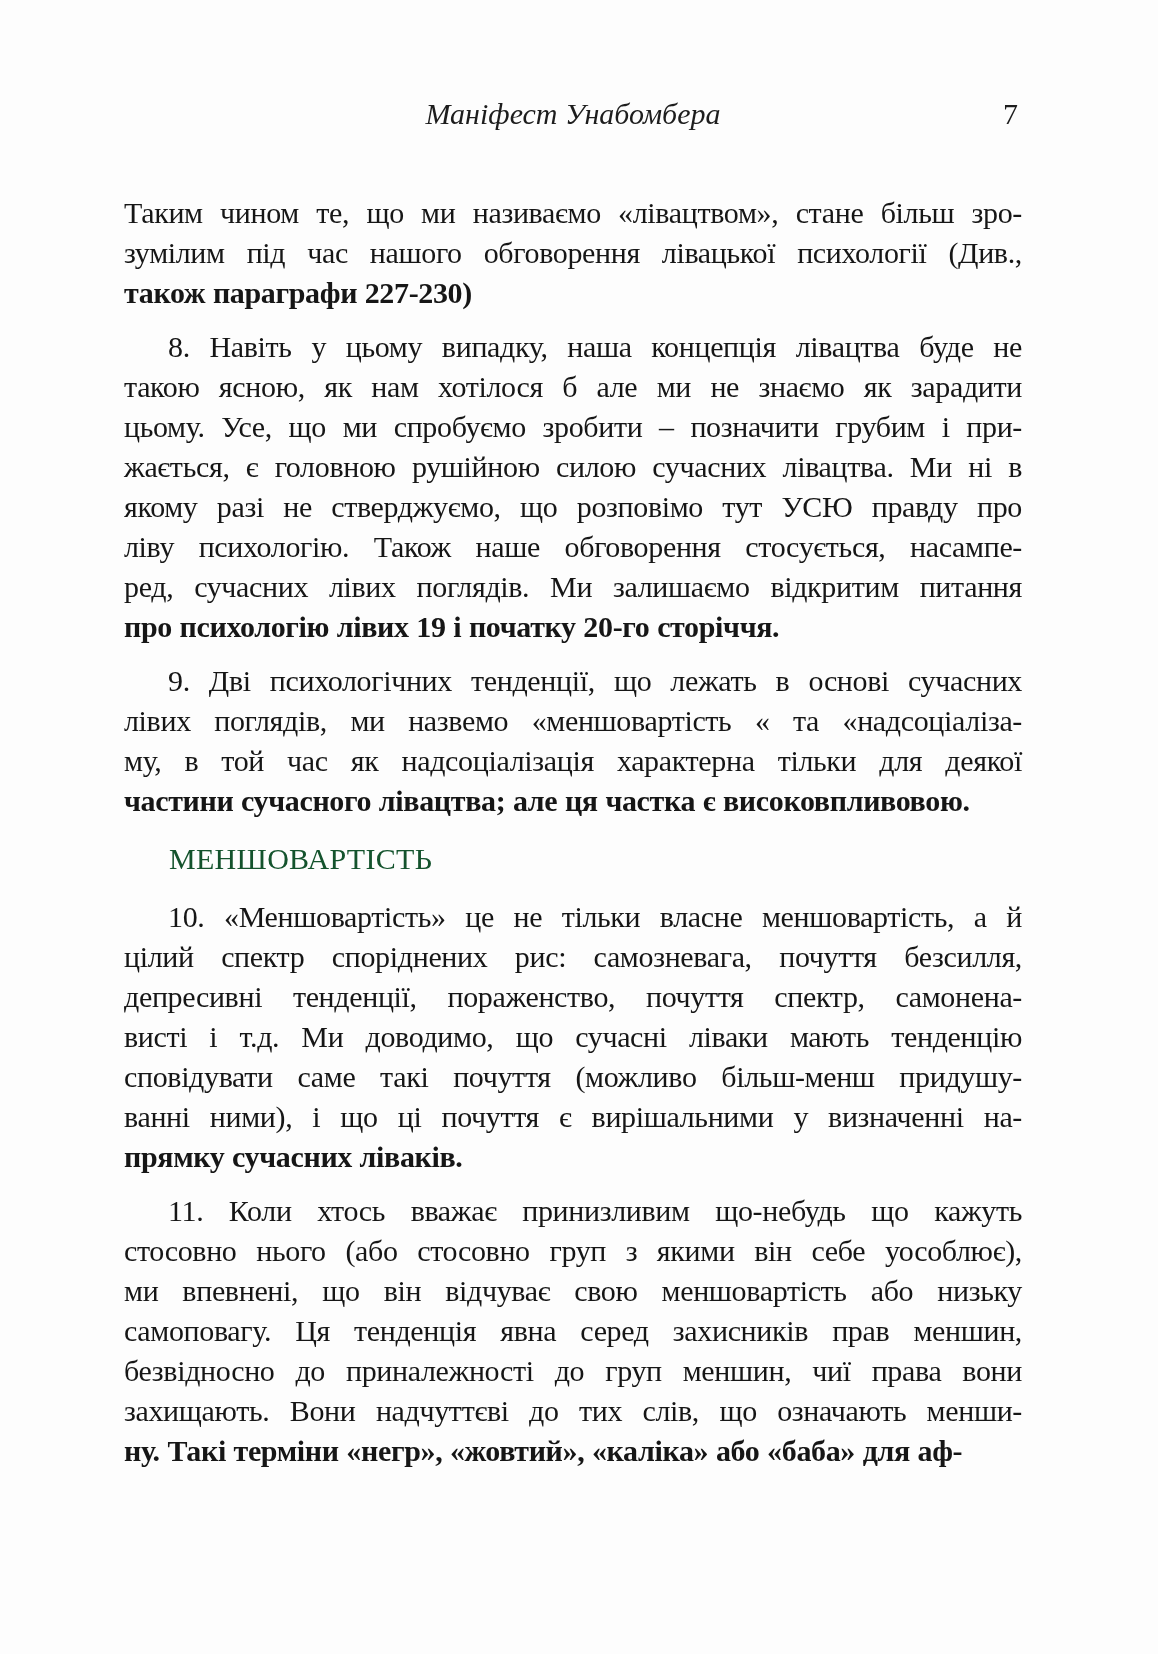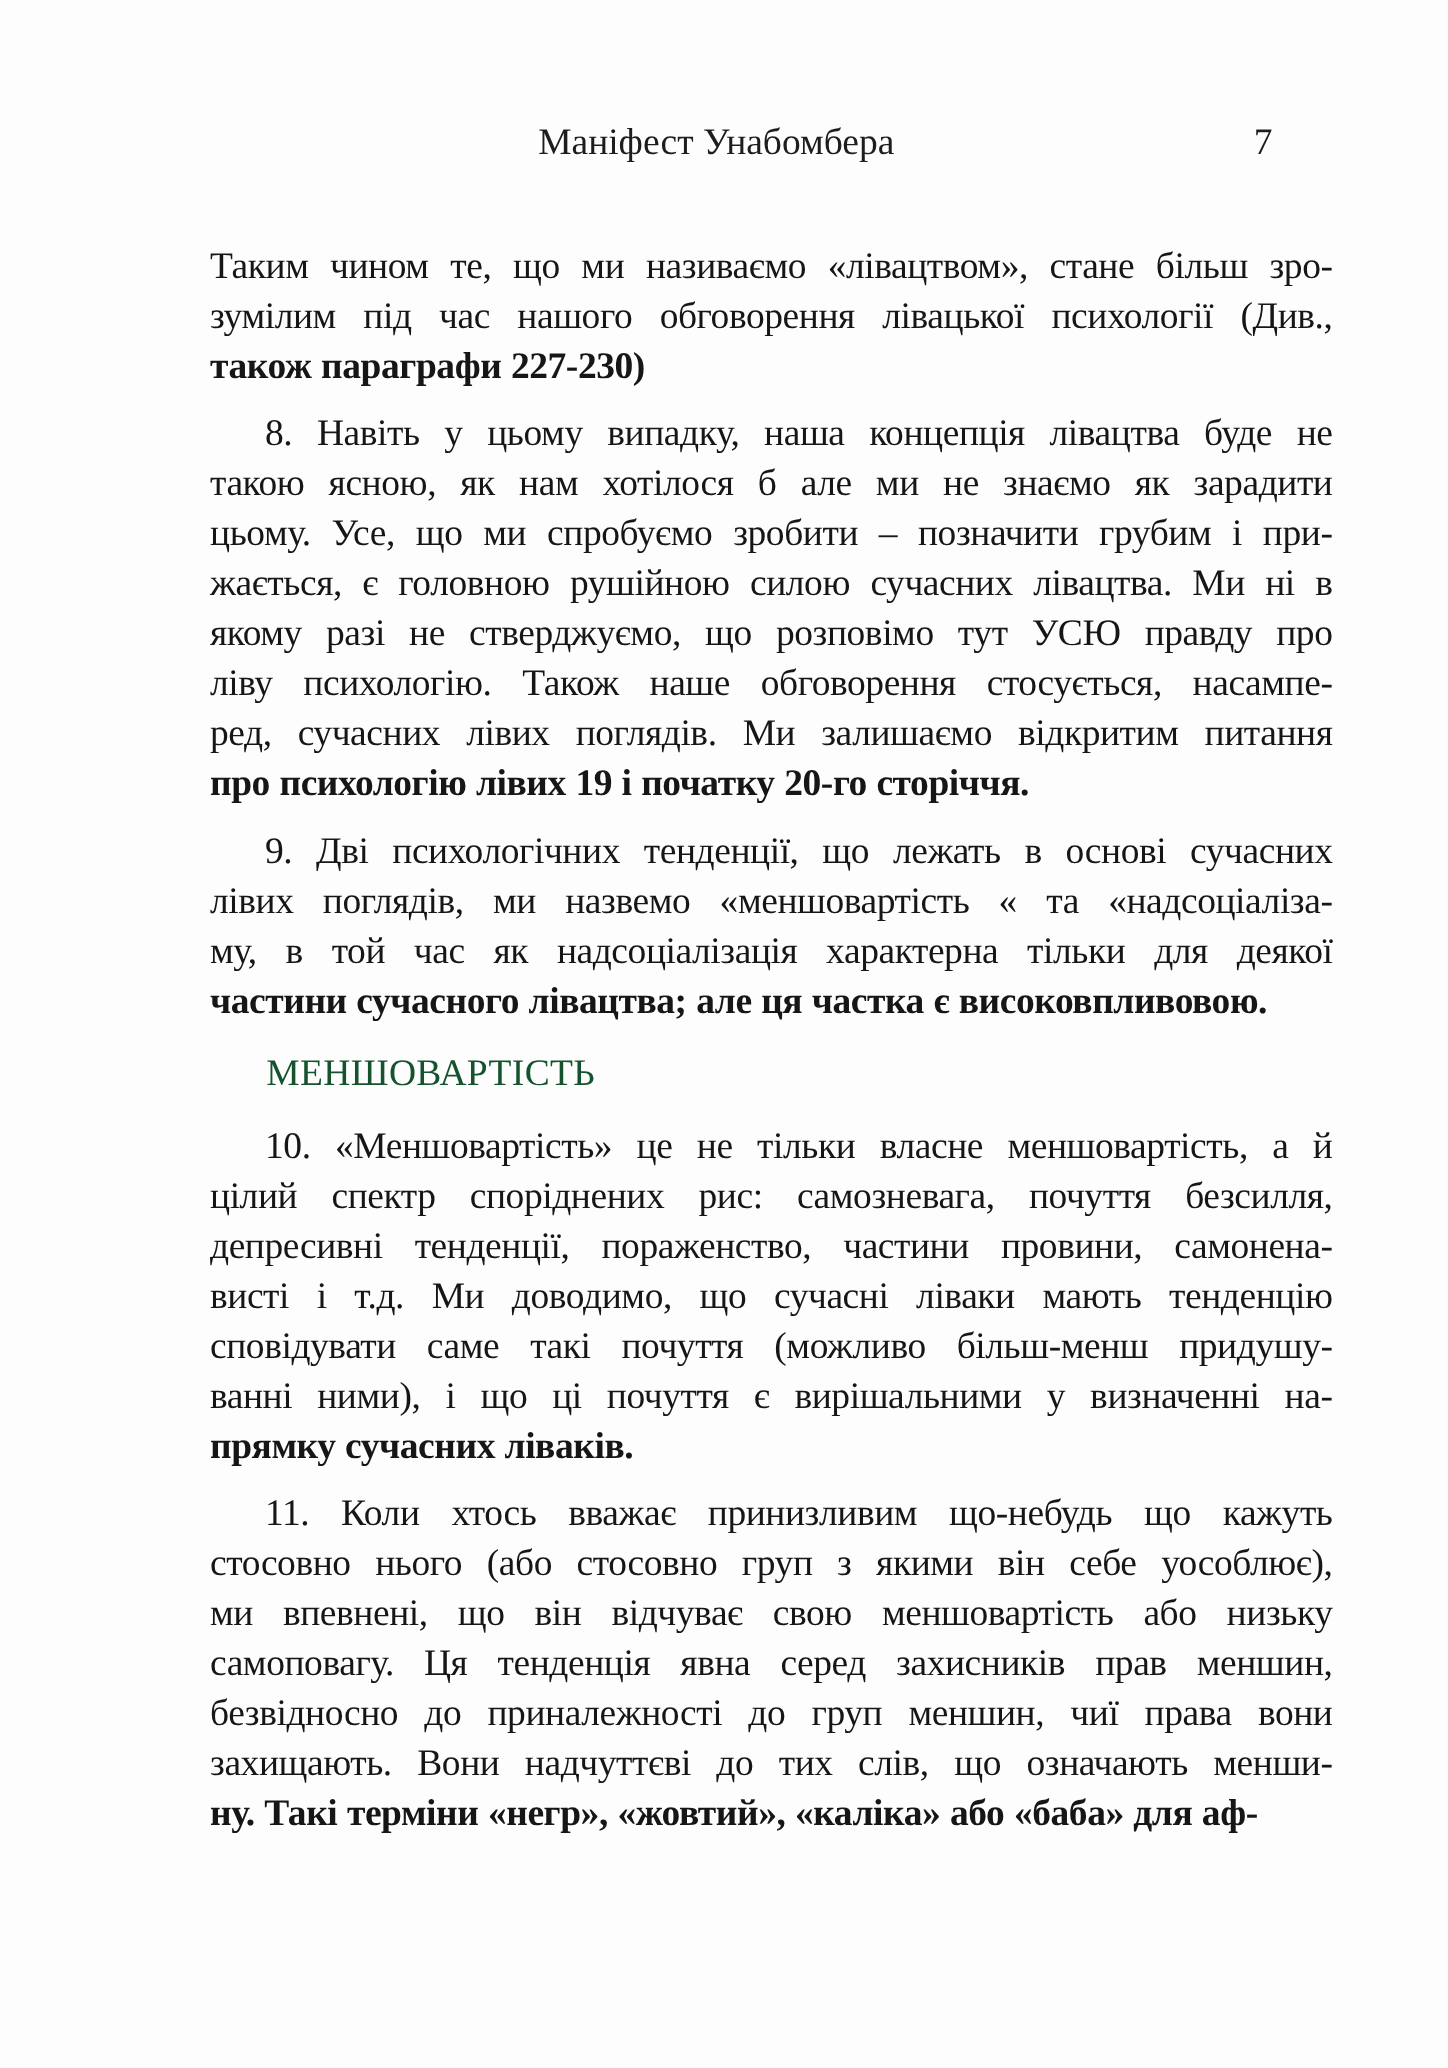--- a/index.html
+++ b/index.html
@@ -18,38 +18,38 @@
   }
   .running-header {
     position: absolute;
     top: 97px;
     left: 124px;
     width: 898px;
     height: 40px;
   }
   .running-title {
     text-align: center;
+    font-style: italic;
     font-size: 30px;
     line-height: 34px;
     color: #1d1d1d;
   }
   .page-number {
     position: absolute;
     top: 0;
     right: 4px;
     font-size: 30px;
     line-height: 34px;
     color: #1d1d1d;
   }
   .content {
     position: absolute;
     top: 193px;
     left: 124px;
     width: 898px;
-    margin-left: 44px;
   }
   .para {
     margin: 0;
     padding: 0;
   }
   .para + .para {
     margin-top: 14px;
   }
   .line {
     font-size: 30px;
@@ -105,21 +105,21 @@
       <div class="para">
         <div class="line indent">9. Дві психологічних тенденції, що лежать в основі сучасних</div>
         <div class="line">лівих поглядів, ми назвемо «меншовартість « та «надсоціаліза-</div>
         <div class="line">му, в той час як надсоціалізація характерна тільки для деякої</div>
         <div class="line last">частини сучасного лівацтва; але ця частка є високовпливовою.</div>
       </div>
       <div class="section-heading">МЕНШОВАРТІСТЬ</div>
       <div class="para">
         <div class="line indent">10. «Меншовартість» це не тільки власне меншовартість, а й</div>
         <div class="line">цілий спектр споріднених рис: самозневага, почуття безсилля,</div>
-        <div class="line">депресивні тенденції, пораженство, частини провини, самонена-</div>
+        <div class="line">депресивні тенденції, пораженство, почуття спектр, самонена-</div>
         <div class="line">висті і т.д. Ми доводимо, що сучасні ліваки мають тенденцію</div>
         <div class="line">сповідувати саме такі почуття (можливо більш-менш придушу-</div>
         <div class="line">ванні ними), і що ці почуття є вирішальними у визначенні на-</div>
         <div class="line last">прямку сучасних ліваків.</div>
       </div>
       <div class="para">
         <div class="line indent">11. Коли хтось вважає принизливим що-небудь що кажуть</div>
         <div class="line">стосовно нього (або стосовно груп з якими він себе уособлює),</div>
         <div class="line">ми впевнені, що він відчуває свою меншовартість або низьку</div>
         <div class="line">самоповагу. Ця тенденція явна серед захисників прав меншин,</div>

